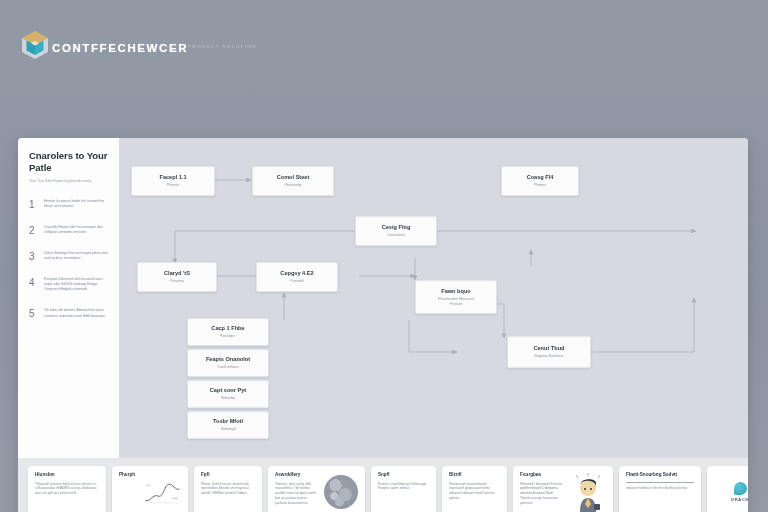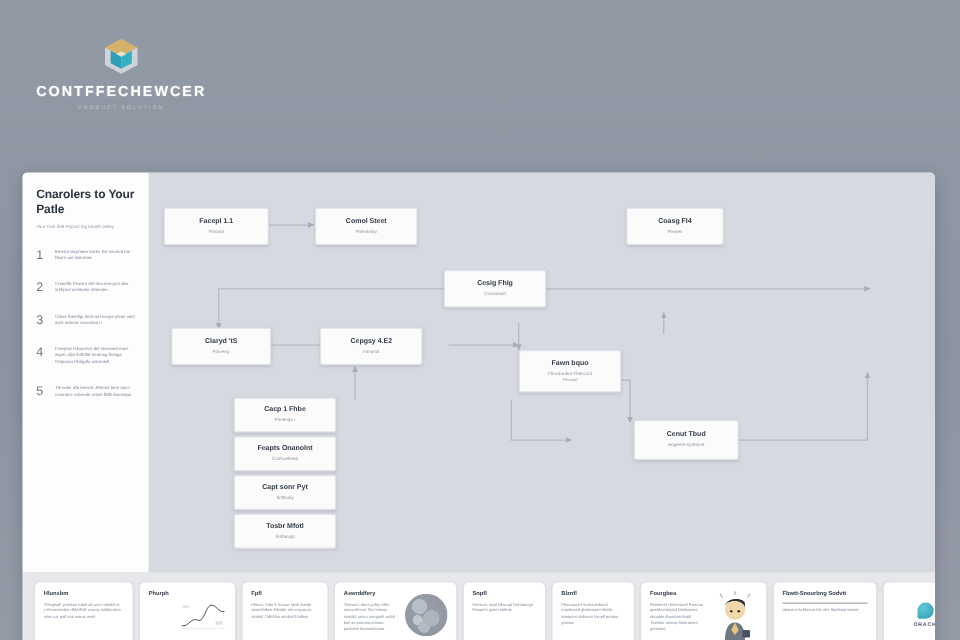--- a/index.html
+++ b/index.html
@@ -12,21 +12,21 @@
     background: linear-gradient(180deg, #929aa6 0%, #8c94a1 55%, #949ba7 100%);
     position: relative;
   }
 
   
   #header {
     position: absolute; left: 0; top: 0; width: 768px; height: 104px;
   }
   #brand {
     position: absolute; left: 18px; top: 28px; width: 158px;
-    display: flex; flex-direction: column; align-items: center;
+    display: flex; align-items: center;
   }
   #brand-mark { width: 34px; height: 34px; position: relative; }
   #brand-name {
     margin-top: 6px;
     font-size: 11.5px; font-weight: 700; letter-spacing: 1.6px;
     color: #ffffff; white-space: nowrap;
     text-shadow: 0 0 1.2px rgba(255,255,255,.5);
   }
   #brand-tagline {
     margin-top: 3px; font-size: 4.2px; letter-spacing: 1.6px;

